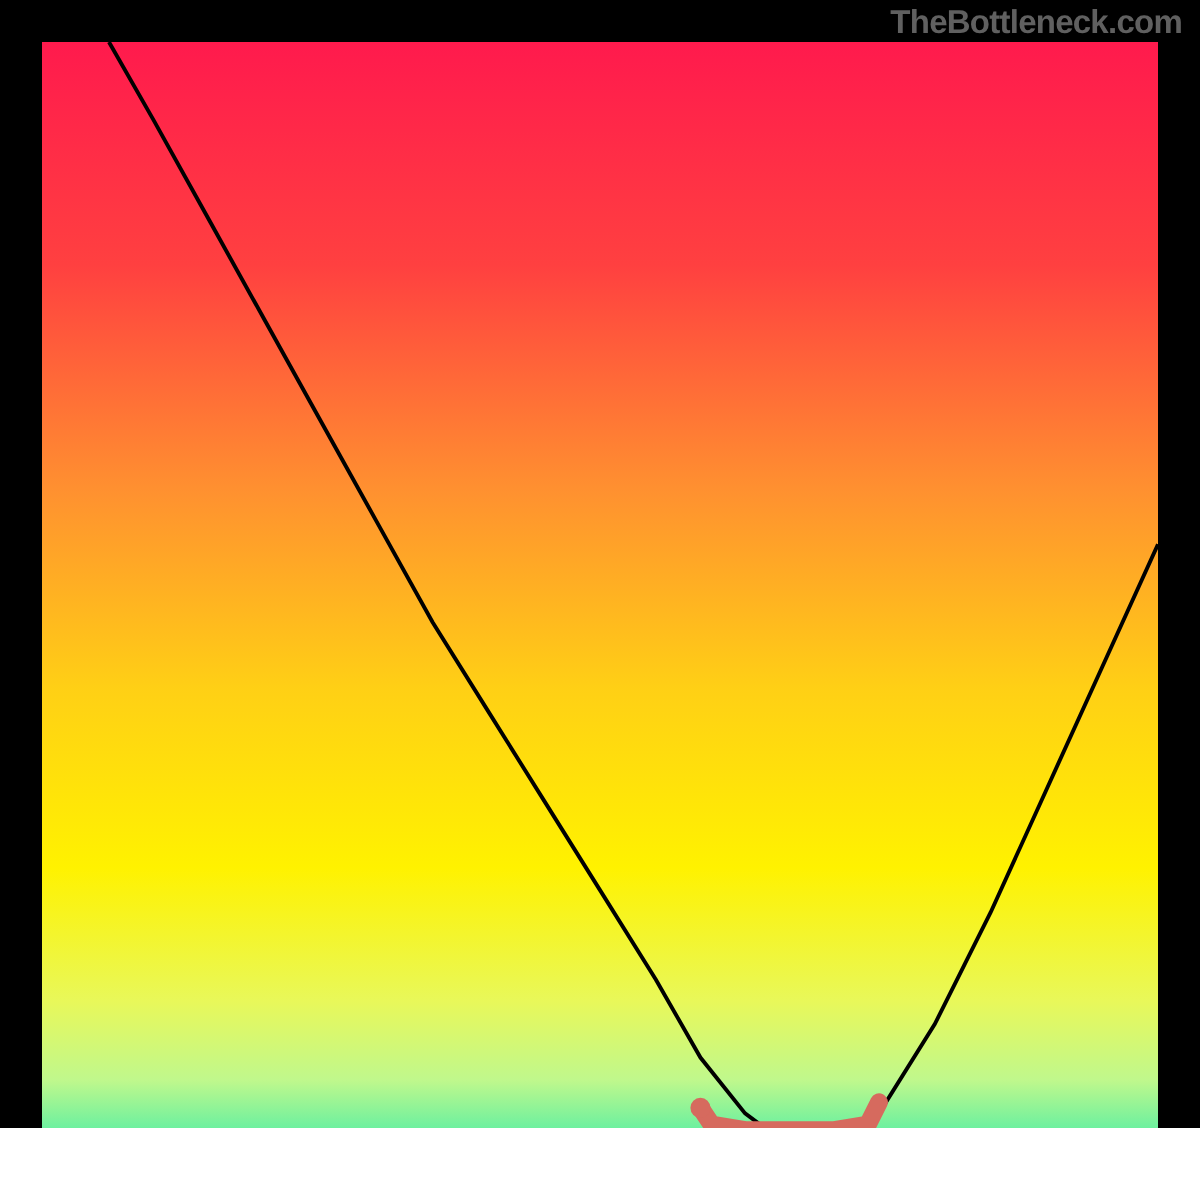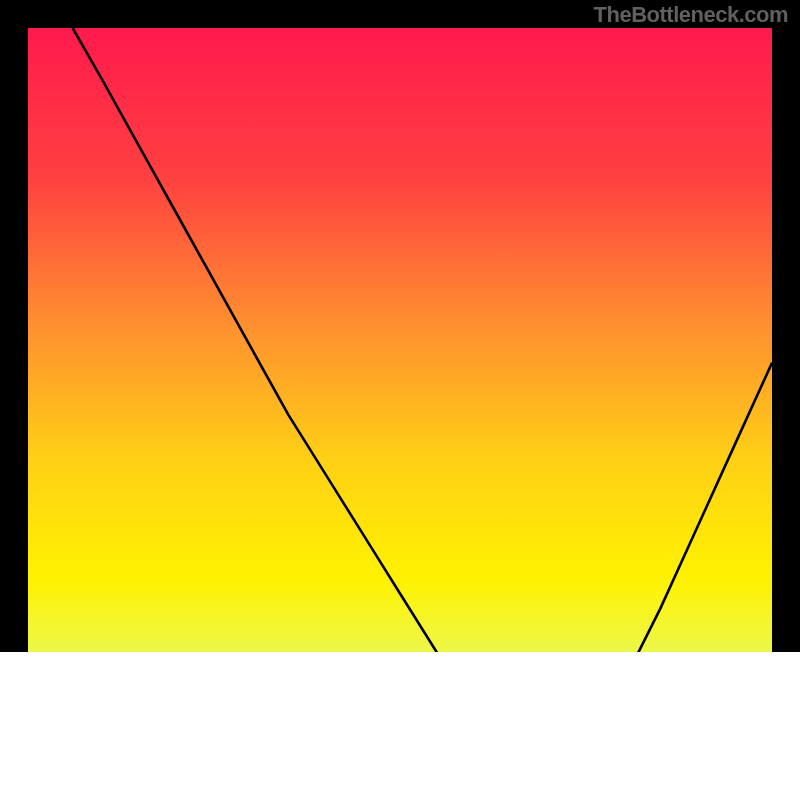--- a/index.html
+++ b/index.html
@@ -3,21 +3,21 @@
 <meta charset="utf-8">
 <style>
   body {
     margin: 0;
     padding: 0;
     background: #fff;
     font-family: Arial, sans-serif;
   }
   .container {
     width: 800px;
-    height: 652px;
+    height: 752px;
     position: relative;
     background: #000;
   }
   .attribution {
     position: absolute;
     top: 2px;
     right: 12px;
     color: #606060;
     font-weight: bold;
     font-size: 22px;

